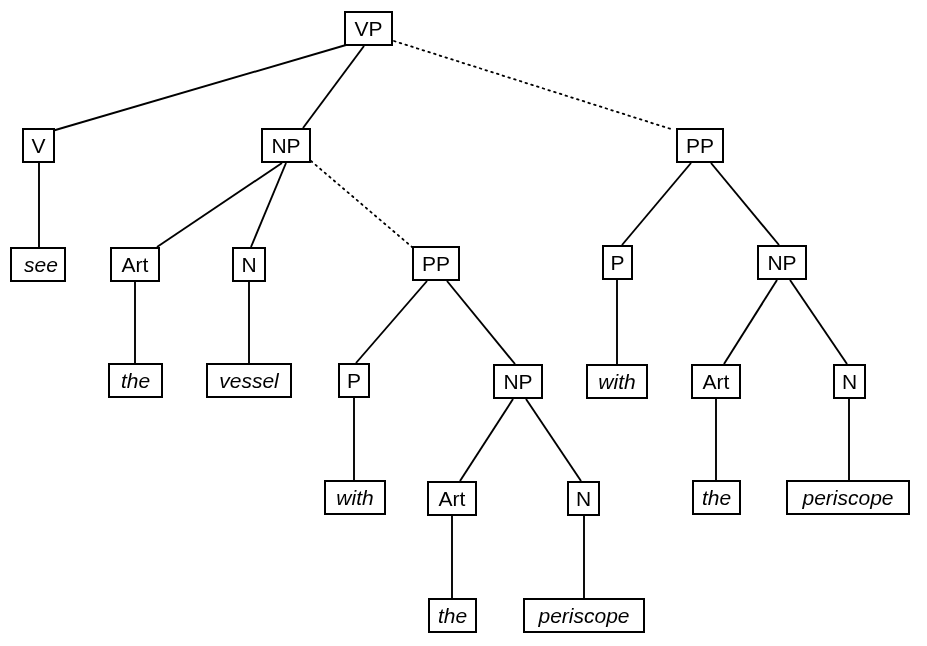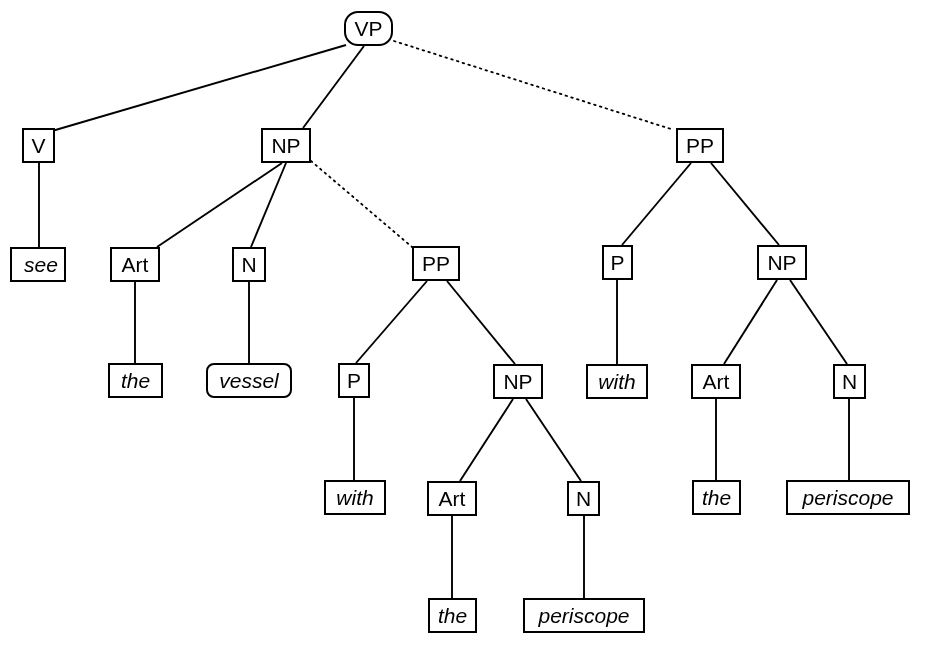--- a/index.html
+++ b/index.html
@@ -65,32 +65,32 @@
       <line x1="452" y1="516" x2="452" y2="598" stroke="#000000" stroke-width="1.9"></line>
       <line x1="584" y1="516" x2="584" y2="598" stroke="#000000" stroke-width="1.9"></line>
       <line x1="691" y1="163" x2="622" y2="245" stroke="#000000" stroke-width="1.9"></line>
       <line x1="711" y1="163" x2="779" y2="245" stroke="#000000" stroke-width="1.9"></line>
       <line x1="617" y1="280" x2="617" y2="364" stroke="#000000" stroke-width="1.9"></line>
       <line x1="777" y1="280" x2="724" y2="364" stroke="#000000" stroke-width="1.9"></line>
       <line x1="790" y1="280" x2="847" y2="364" stroke="#000000" stroke-width="1.9"></line>
       <line x1="716" y1="399" x2="716" y2="480" stroke="#000000" stroke-width="1.9"></line>
       <line x1="849" y1="399" x2="849" y2="480" stroke="#000000" stroke-width="1.9"></line>
     </svg>
-<div class="node cat" style="left: 344px; top: 11px; width: 49px; height: 35px; background: rgb(255, 255, 255); border-color: rgb(0, 0, 0); border-radius: 14px;">VP</div>
+<div class="node cat" style="left: 344px; top: 11px; width: 49px; height: 35px; background: rgb(255, 255, 255); border-color: rgb(0, 0, 0);">VP</div>
     <div class="node cat" style="left: 22px; top: 128px; width: 33px; height: 35px; background: rgb(255, 255, 255); border-color: rgb(0, 0, 0);">V</div>
     <div class="node cat" style="left: 261px; top: 128px; width: 50px; height: 35px; background: rgb(255, 255, 255); border-color: rgb(0, 0, 0);">NP</div>
     <div class="node cat" style="left: 676px; top: 128px; width: 48px; height: 35px; background: rgb(255, 255, 255); border-color: rgb(0, 0, 0);">PP</div>
     <div class="node leaf" style="left: 10px; top: 247px; width: 56px; height: 35px; background: rgb(255, 255, 255); border-color: rgb(0, 0, 0); padding-left: 6px;">see</div>
     <div class="node cat" style="left: 110px; top: 247px; width: 50px; height: 35px; background: rgb(255, 255, 255); border-color: rgb(0, 0, 0);">Art</div>
     <div class="node cat" style="left: 232px; top: 247px; width: 34px; height: 35px; background: rgb(255, 255, 255); border-color: rgb(0, 0, 0);">N</div>
     <div class="node cat" style="left: 412px; top: 246px; width: 48px; height: 35px; background: rgb(255, 255, 255); border-color: rgb(0, 0, 0);">PP</div>
     <div class="node cat" style="left: 602px; top: 245px; width: 31px; height: 35px; background: rgb(255, 255, 255); border-color: rgb(0, 0, 0);">P</div>
     <div class="node cat" style="left: 757px; top: 245px; width: 50px; height: 35px; background: rgb(255, 255, 255); border-color: rgb(0, 0, 0);">NP</div>
     <div class="node leaf" style="left: 108px; top: 363px; width: 55px; height: 35px; background: rgb(255, 255, 255); border-color: rgb(0, 0, 0);">the</div>
-    <div class="node leaf" style="left: 206px; top: 363px; width: 86px; height: 35px; background: rgb(255, 255, 255); border-color: rgb(0, 0, 0); border-radius: 8px;">vessel</div>
+    <div class="node leaf" style="left: 206px; top: 363px; width: 86px; height: 35px; background: rgb(255, 255, 255); border-color: rgb(0, 0, 0);">vessel</div>
     <div class="node cat" style="left: 338px; top: 363px; width: 32px; height: 35px; background: rgb(255, 255, 255); border-color: rgb(0, 0, 0);">P</div>
     <div class="node cat" style="left: 493px; top: 364px; width: 50px; height: 35px; background: rgb(255, 255, 255); border-color: rgb(0, 0, 0);">NP</div>
     <div class="node leaf" style="left: 586px; top: 364px; width: 62px; height: 35px; background: rgb(255, 255, 255); border-color: rgb(0, 0, 0);">with</div>
     <div class="node cat" style="left: 691px; top: 364px; width: 50px; height: 35px; background: rgb(255, 255, 255); border-color: rgb(0, 0, 0);">Art</div>
     <div class="node cat" style="left: 833px; top: 364px; width: 33px; height: 35px; background: rgb(255, 255, 255); border-color: rgb(0, 0, 0);">N</div>
     <div class="node leaf" style="left: 324px; top: 480px; width: 62px; height: 35px; background: rgb(255, 255, 255); border-color: rgb(0, 0, 0);">with</div>
     <div class="node cat" style="left: 427px; top: 481px; width: 50px; height: 35px; background: rgb(255, 255, 255); border-color: rgb(0, 0, 0);">Art</div>
     <div class="node cat" style="left: 567px; top: 481px; width: 33px; height: 35px; background: rgb(255, 255, 255); border-color: rgb(0, 0, 0);">N</div>
     <div class="node leaf" style="left: 692px; top: 480px; width: 49px; height: 35px; background: rgb(255, 255, 255); border-color: rgb(0, 0, 0);">the</div>
     <div class="node leaf" style="left: 786px; top: 480px; width: 124px; height: 35px; background: rgb(255, 255, 255); border-color: rgb(0, 0, 0);">periscope</div>

